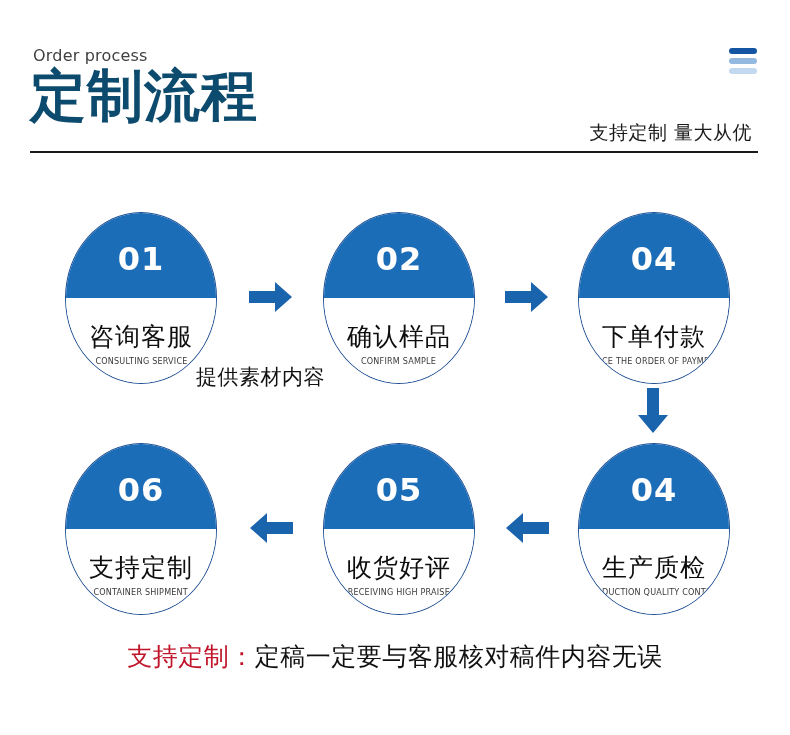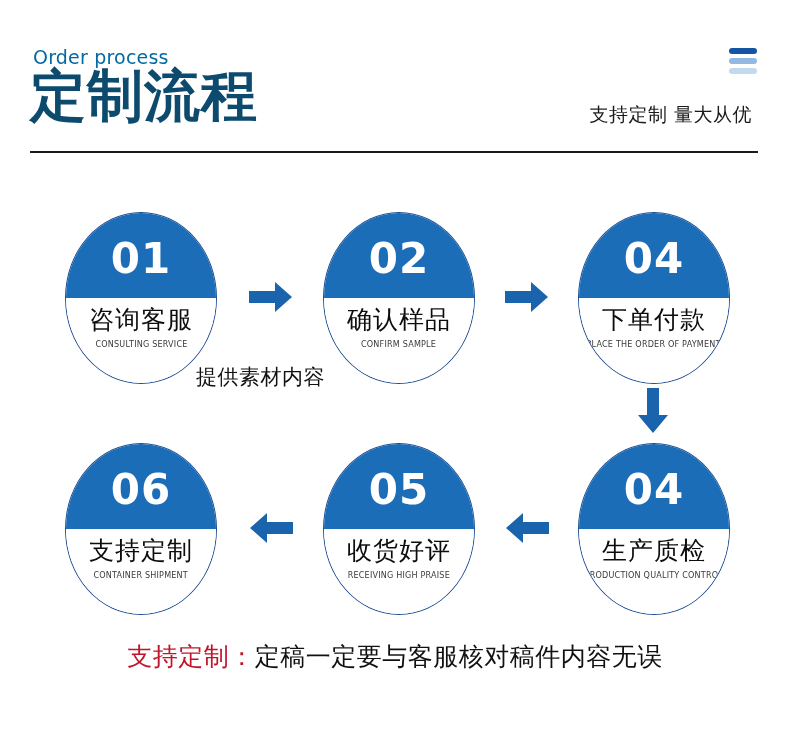--- a/index.html
+++ b/index.html
@@ -20,41 +20,41 @@
     position: absolute;
     left: 0;
     top: 0;
     width: 790px;
     height: 160px;
   }
   .header-eyebrow {
     position: absolute;
     left: 33px;
     top: 46px;
-    font-size: 19px;
-    color: #0369a1;
+    font-size: 16px;
+    color: #404040;
     letter-spacing: 0.2px;
     font-family: "DejaVu Sans", sans-serif;
     font-weight: 400;
   }
   .header-title {
     position: absolute;
     left: 30px;
     top: 68px;
     font-size: 56px;
     font-weight: 700;
     color: #0c4a6e;
     letter-spacing: 1px;
     line-height: 1.0;
     font-family: "DejaVu Sans", sans-serif;
   }
   .header-tagline {
     position: absolute;
     right: 38px;
-    top: 102px;
+    top: 120px;
     font-size: 19px;
     color: #1a1a1a;
     letter-spacing: 0.5px;
     font-family: "DejaVu Sans", sans-serif;
   }
   .header-rule {
     position: absolute;
     left: 30px;
     top: 151px;
     width: 728px;
@@ -107,37 +107,37 @@
     left: 0; top: 0;
     width: 100%;
     height: 50%;
     background: #1c6db8;
     display: flex;
     align-items: center;
     justify-content: center;
   }
   .node-num {
     color: #ffffff;
-    font-size: 42px;
+    font-size: 32px;
     font-weight: 700;
     letter-spacing: 1px;
     line-height: 1;
     margin-top: 6px;
     font-family: "DejaVu Sans", sans-serif;
   }
   .node-bottom {
     position: absolute;
     left: 0; top: 50%;
     width: 100%;
     height: 50%;
     background: #ffffff;
     display: flex;
     flex-direction: column;
     align-items: center;
-    justify-content: flex-start;
+    justify-content: center;
     padding-top: 8px;
     box-sizing: border-box;
   }
   .node-label-cn {
     color: #0d0d0d;
     font-size: 25px;
     letter-spacing: 1px;
     line-height: 1.1;
     white-space: nowrap;
     font-family: "DejaVu Sans", sans-serif;

